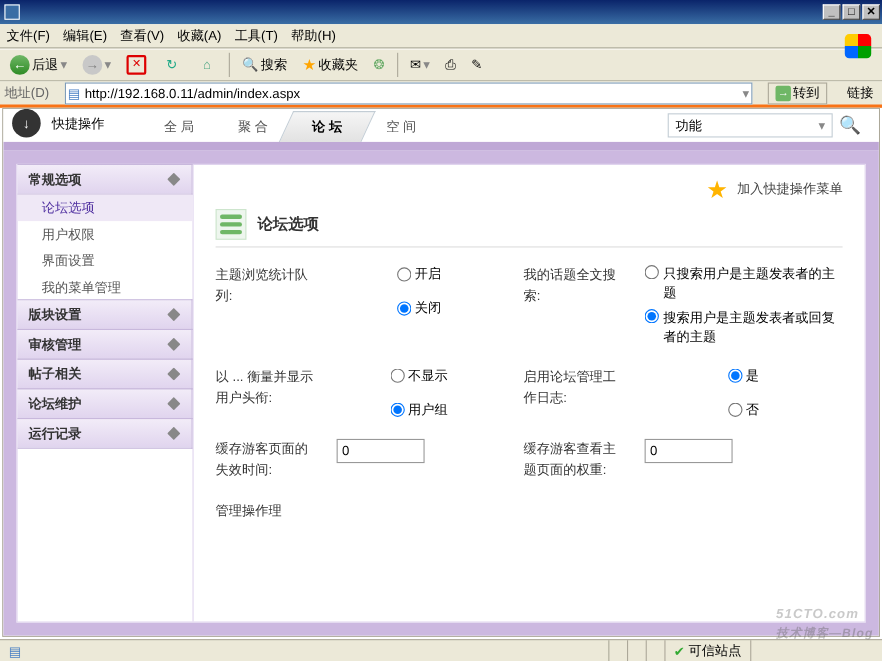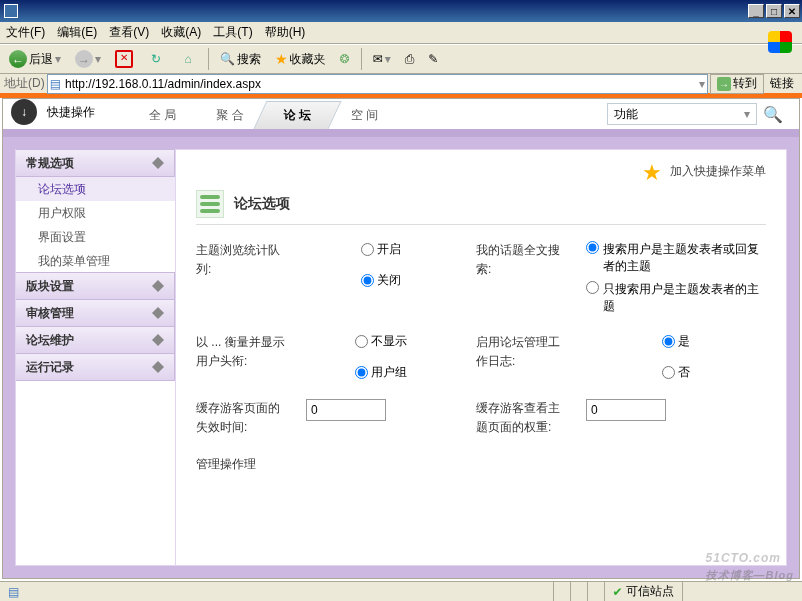--- a/index.html
+++ b/index.html
@@ -24,21 +24,21 @@
 .back{background:linear-gradient(#6fb766,#2e8b25);color:#fff;}
 .fwd{background:#c8c8c8;color:#808080;}
 .stop{width:18px;height:18px;border:2px solid #d00;border-radius:2px;position:relative;}
 .stop::after{content:"✕";color:#d00;font-size:10px;position:absolute;top:0;left:3px;}
 .refresh{color:#2a8;}
 .home{color:#5a8;}
 .sep{width:1px;height:22px;background:#aca899;margin:0 2px;}
 .star{color:#ffa500;font-size:14px;}
 
 
-.addrbar { height:24px; background:#ece9d8; border-bottom:5px solid #f97316; display:flex; align-items:center; gap:2px; padding:0 4px; }
+.addrbar { height:24px; background:#ece9d8; border-bottom:3px solid #f97316; display:flex; align-items:center; gap:14px; padding:0 4px; }
 .addrbar .lbl{color:#666;}
 .addrinput{flex:1;height:20px;border:1px solid #7f9db9;background:#fff;display:flex;align-items:center;padding:0 2px;font-family:"Courier New",monospace;}
 .go{height:20px;padding:0 6px;background:#ece9d8;border:1px solid #aca899;display:flex;align-items:center;gap:2px;}
 .go .arrow{width:14px;height:14px;background:#6fb766;border-radius:2px;color:#fff;display:flex;align-items:center;justify-content:center;font-size:10px;}
 
 
 .page { position:absolute; top:98px; left:2px; right:2px; bottom:22px; background:#fff; border:1px solid #aca899; overflow:hidden; }
 
 
 .topnav { height:38px; background:#fff; border-bottom:8px solid #bfa8d6; display:flex; align-items:flex-end; padding-left:8px; }
@@ -222,20 +222,24 @@
           </div>
         <div class="side-group">
             <span>版块设置</span>
             <span class="chev"></span>
           </div>
         <div class="side-group">
             <span>审核管理</span>
             <span class="chev"></span>
           </div>
         <div class="side-group">
+            <span>帖子相关</span>
+            <span class="chev"></span>
+          </div>
+        <div class="side-group">
             <span>论坛维护</span>
             <span class="chev"></span>
           </div>
         <div class="side-group">
             <span>运行记录</span>
             <span class="chev"></span>
           </div>
       </div>
 
       <div class="main">
@@ -262,26 +266,26 @@
                 <span>开启</span>
               </label>
             <label>
                 <input type="radio" name="r1" checked="" style="">
                 <span>关闭</span>
               </label>
           </div>
           <div class="form-label">我的话题全文搜索:</div>
           <div class="form-ctrl">
             <label style="display:flex;gap:4px;">
+                <input type="radio" name="r2" style="">
+                <span>只搜索用户是主题发表者的主题</span>
+              </label>
+            <label style="display:flex;gap:4px;">
                 <input type="radio" name="r2" checked="" style="">
                 <span>搜索用户是主题发表者或回复者的主题</span>
-              </label>
-            <label style="display:flex;gap:4px;">
-                <input type="radio" name="r2" style="">
-                <span>只搜索用户是主题发表者的主题</span>
               </label>
           </div>
 
           <div class="form-label">以 ... 衡量并显示用户头衔:</div>
           <div class="form-ctrl radio-row">
             <label>
                 <input type="radio" name="r3" style="">
                 <span>不显示</span>
               </label>
             <label>

